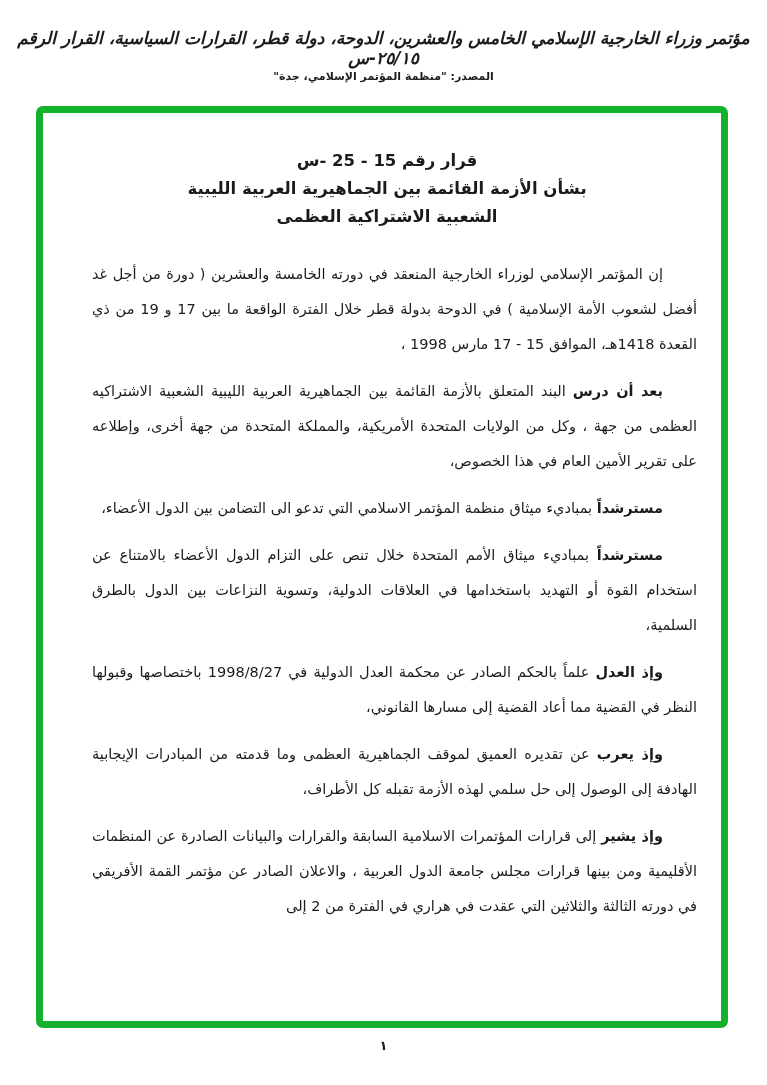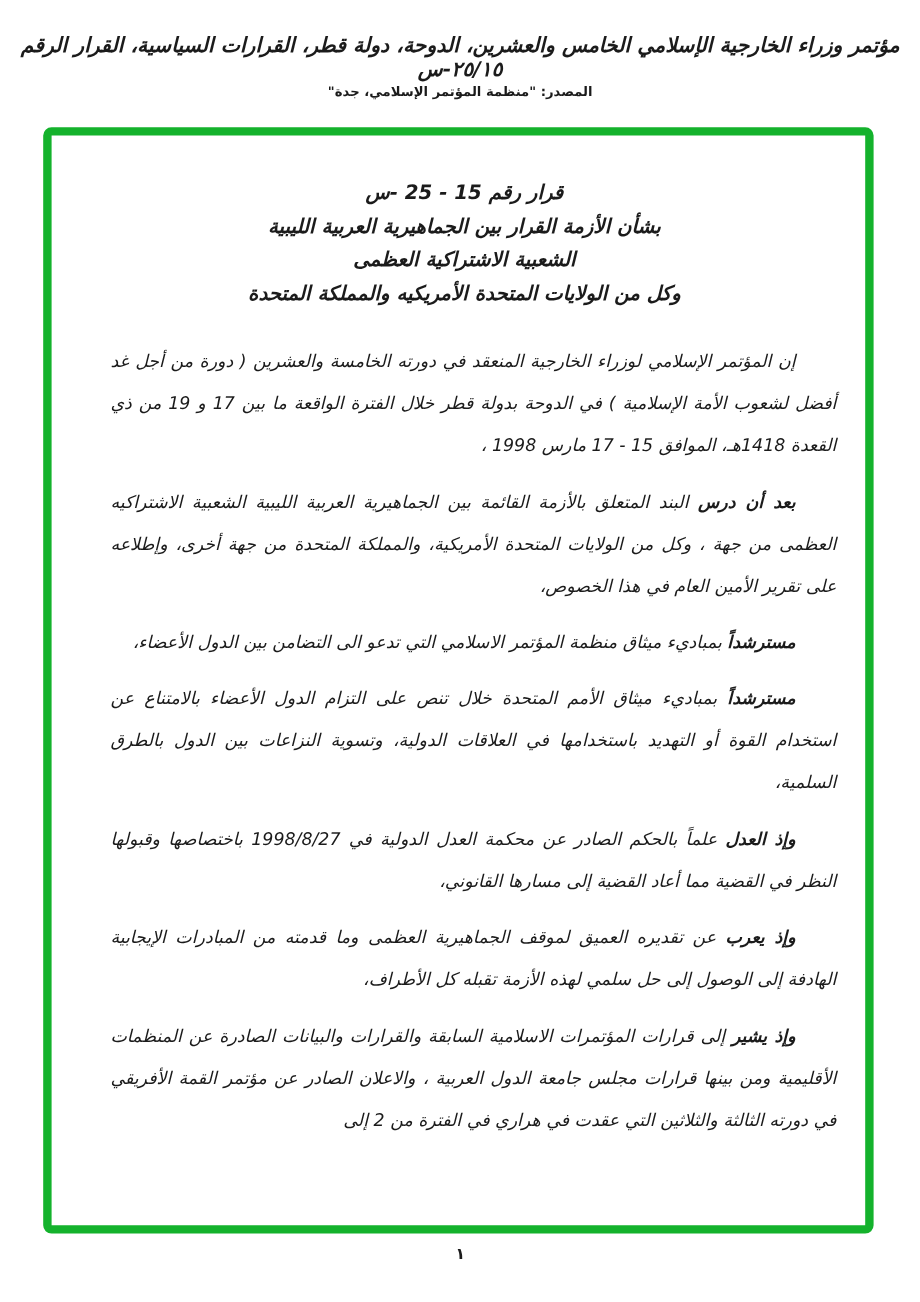--- a/index.html
+++ b/index.html
@@ -38,21 +38,20 @@
     position: absolute;
     left: 36px;
     top: 106px;
     width: 678px;
     height: 908px;
     border: 7px solid #14b22c;
     border-radius: 7px;
     background: #ffffff;
     box-sizing: content-box;
     overflow: hidden;
-    font-style: italic;
   }
   .doc-content {
     direction: rtl;
     padding: 34px 24px 0 34px;
   }
   .doc-title {
     text-align: center;
     font-weight: bold;
     font-size: 16.5px;
     line-height: 28px;
@@ -87,23 +86,22 @@
 <div class="page-header">
   <div class="src-line">مؤتمر وزراء الخارجية الإسلامي الخامس والعشرين، الدوحة، دولة قطر، القرارات السياسية، القرار الرقم ٢٥/١٥-س</div>
   <div class="cite-line">المصدر: "منظمة المؤتمر الإسلامي، جدة"</div>
 </div>
 
 <div class="doc-frame" style="border-color: rgb(20, 178, 44);">
   <div class="doc-content">
 
     <div class="doc-title">
       <div class="t-line">قرار رقم 15 - 25 -س</div>
-      <div class="t-line">بشأن الأزمة القرار بين الجماهيرية العربية الليبية</div>
+      <div class="t-line">بشأن الأزمة القائمة بين الجماهيرية العربية الليبية</div>
       <div class="t-line">الشعبية الاشتراكية العظمى</div>
-      <div class="t-line">وكل من الولايات المتحدة الأمريكيه والمملكة المتحدة</div>
     </div>
 
     <div class="doc-body">
       <p class="para"><span class="lead"></span> <span>إن المؤتمر الإسلامي لوزراء الخارجية المنعقد في دورته الخامسة والعشرين ( دورة من أجل غد أفضل لشعوب الأمة الإسلامية ) في الدوحة بدولة قطر خلال الفترة الواقعة ما بين 17 و 19 من ذي القعدة 1418هـ، الموافق 15 - 17 مارس 1998 ،</span></p>
       <p class="para"><span class="lead">بعد أن درس</span> <span>البند المتعلق بالأزمة القائمة بين الجماهيرية العربية الليبية الشعبية الاشتراكيه العظمى من جهة ، وكل من الولايات المتحدة الأمريكية، والمملكة المتحدة من جهة أخرى، وإطلاعه على تقرير الأمين العام في هذا الخصوص،</span></p>
       <p class="para"><span class="lead">مسترشداً</span> <span>بمباديء ميثاق منظمة المؤتمر الاسلامي التي تدعو الى التضامن بين الدول الأعضاء،</span></p>
       <p class="para"><span class="lead">مسترشداً</span> <span>بمباديء ميثاق الأمم المتحدة خلال تنص على التزام الدول الأعضاء بالامتناع عن استخدام القوة أو التهديد باستخدامها في العلاقات الدولية، وتسوية النزاعات بين الدول بالطرق السلمية،</span></p>
       <p class="para"><span class="lead">وإذ العدل</span> <span>علماً بالحكم الصادر عن محكمة العدل الدولية في 1998/8/27 باختصاصها وقبولها النظر في القضية مما أعاد القضية إلى مسارها القانوني،</span></p>
       <p class="para"><span class="lead">وإذ يعرب</span> <span>عن تقديره العميق لموقف الجماهيرية العظمى وما قدمته من المبادرات الإيجابية الهادفة إلى الوصول إلى حل سلمي لهذه الأزمة تقبله كل الأطراف،</span></p>
       <p class="para"><span class="lead">وإذ يشير</span> <span>إلى قرارات المؤتمرات الاسلامية السابقة والقرارات والبيانات الصادرة عن المنظمات الأقليمية ومن بينها قرارات مجلس جامعة الدول العربية ، والاعلان الصادر عن مؤتمر القمة الأفريقي في دورته الثالثة والثلاثين التي عقدت في هراري في الفترة من 2 إلى</span></p>

